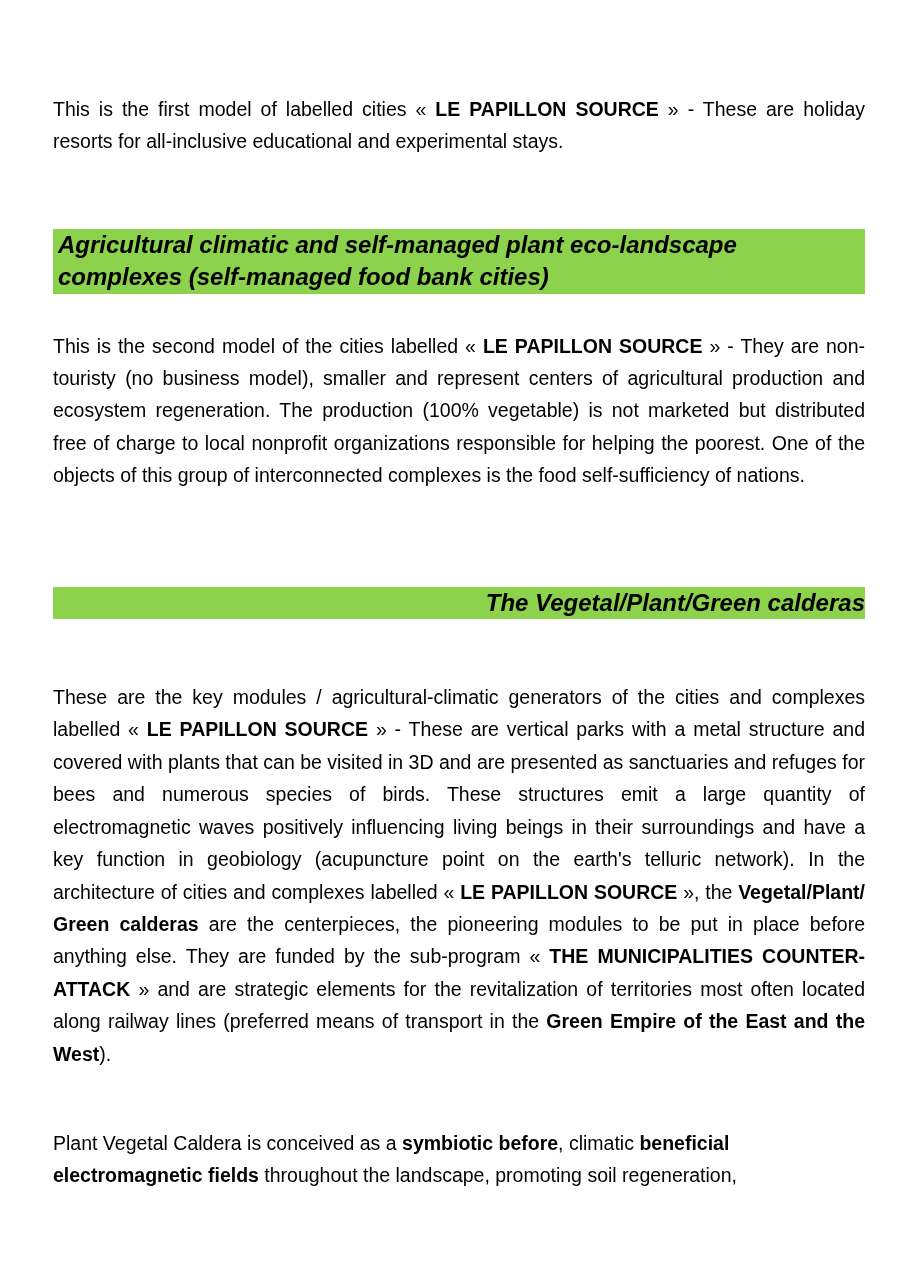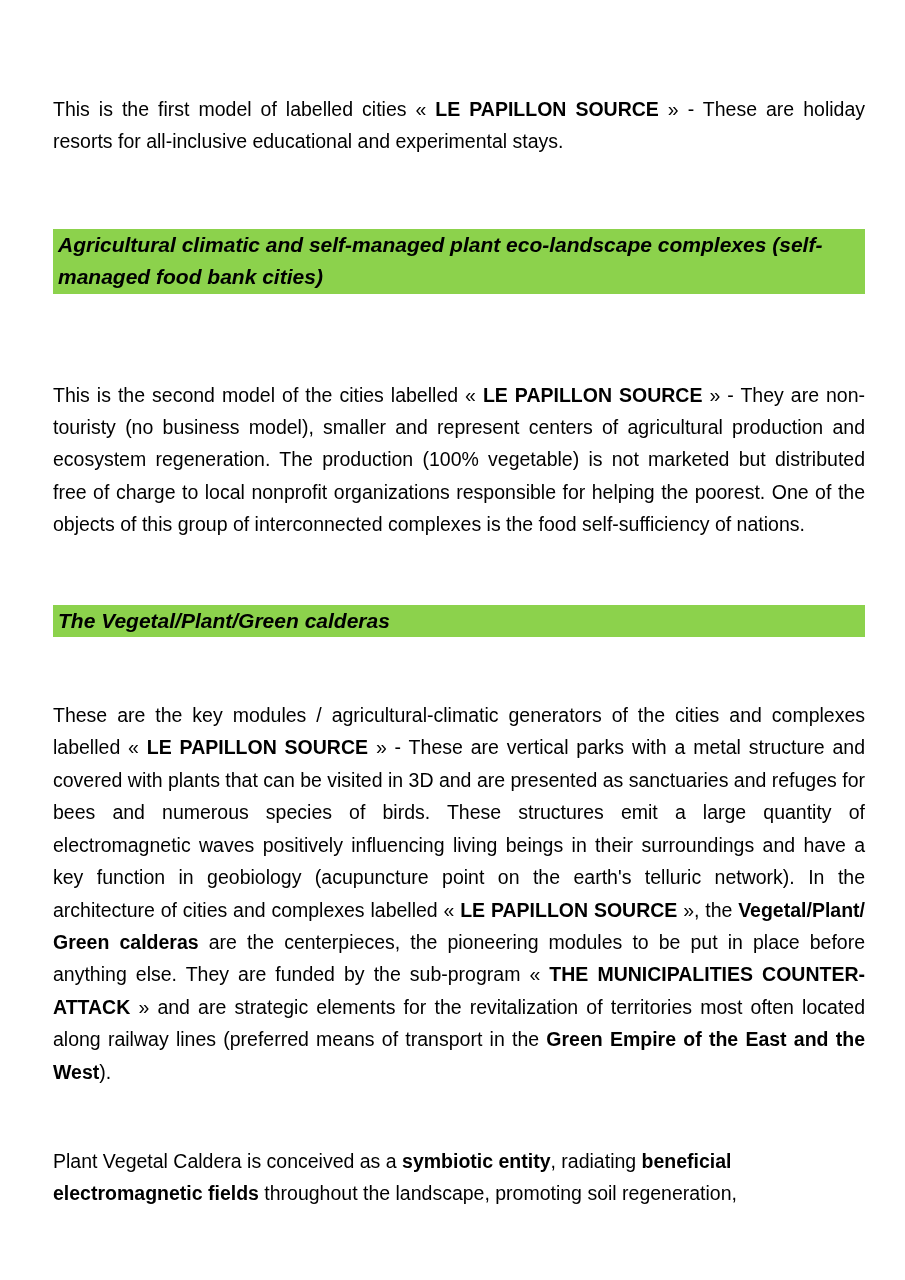--- a/index.html
+++ b/index.html
@@ -25,47 +25,47 @@
   .para {
     margin: 0;
     text-align: justify;
     text-justify: inter-word;
   }
   .para.left {
     text-align: left;
   }
   .heading {
     margin: 0;
-    font-size: 21px;
+    font-size: 24px;
     line-height: 32.4px;
     font-weight: bold;
     font-style: italic;
     background: #8CD24C;
     padding: 0 0 0 5px;
     text-align: left;
   }
   b.run { font-weight: bold; }
   .gap-h1 { margin-top: 71px; }
-  .gap-p2 { margin-top: 85px; }
-  .gap-h2 { margin-top: 64px; }
+  .gap-p2 { margin-top: 36px; }
+  .gap-h2 { margin-top: 95px; text-align: right; }
   .gap-p3 { margin-top: 62px; }
   .gap-p4 { margin-top: 57px; }
 </style>
 </head>
 <body>
 
 <div class="page" style="background: rgb(255, 255, 255); color: rgb(0, 0, 0);">
   <div class="inner">
 
     <p class="para"><span>This is the first model of labelled cities « </span><b class="run">LE PAPILLON SOURCE</b><span> » - These are holiday resorts for all-inclusive educational and experimental stays.</span></p>
 
     <h2 class="heading gap-h1" style="background: rgb(140, 210, 76);">Agricultural climatic and self-managed plant eco-landscape complexes (self-managed food bank cities)</h2>
 
     <p class="para gap-p2"><span>This is the second model of the cities labelled « </span><b class="run">LE PAPILLON SOURCE</b><span> » - They are non-touristy (no business model), smaller and represent centers of agricultural production and ecosystem regeneration. The production (100% vegetable) is not marketed but distributed free of charge to local nonprofit organizations responsible for helping the poorest. One of the objects of this group of interconnected complexes is the food self-sufficiency of nations.</span></p>
 
     <h2 class="heading gap-h2" style="background: rgb(140, 210, 76);">The Vegetal/Plant/Green calderas</h2>
 
     <p class="para gap-p3"><span>These are the key modules / agricultural-climatic generators of the cities and complexes labelled « </span><b class="run">LE PAPILLON SOURCE</b><span> » - These are vertical parks with a metal structure and covered with plants that can be visited in 3D and are presented as sanctuaries and refuges for bees and numerous species of birds. These structures emit a large quantity of electromagnetic waves positively influencing living beings in their surroundings and have a key function in geobiology (acupuncture point on the earth's telluric network). In the architecture of cities and complexes labelled « </span><b class="run">LE PAPILLON SOURCE</b><span> », the </span><b class="run">Vegetal/Plant/ Green calderas</b><span> are the centerpieces, the pioneering modules to be put in place before anything else. They are funded by the sub-program « </span><b class="run">THE MUNICIPALITIES COUNTER-ATTACK</b><span> » and are strategic elements for the revitalization of territories most often located along railway lines (preferred means of transport in the </span><b class="run">Green Empire of the East and the West</b><span>).</span></p>
 
-    <p class="para left gap-p4"><span>Plant Vegetal Caldera is conceived as a </span><b class="run">symbiotic entity</b><span>, radiating </span><b class="run">beneficial electromagnetic fields</b><span> throughout the landscape, promoting soil regeneration,</span></p>
+    <p class="para left gap-p4"><span>Plant Vegetal Caldera is conceived as a </span><b class="run">symbiotic before</b><span>, climatic </span><b class="run">beneficial electromagnetic fields</b><span> throughout the landscape, promoting soil regeneration,</span></p>
 
   </div>
 </div>
 
 </body></html>

